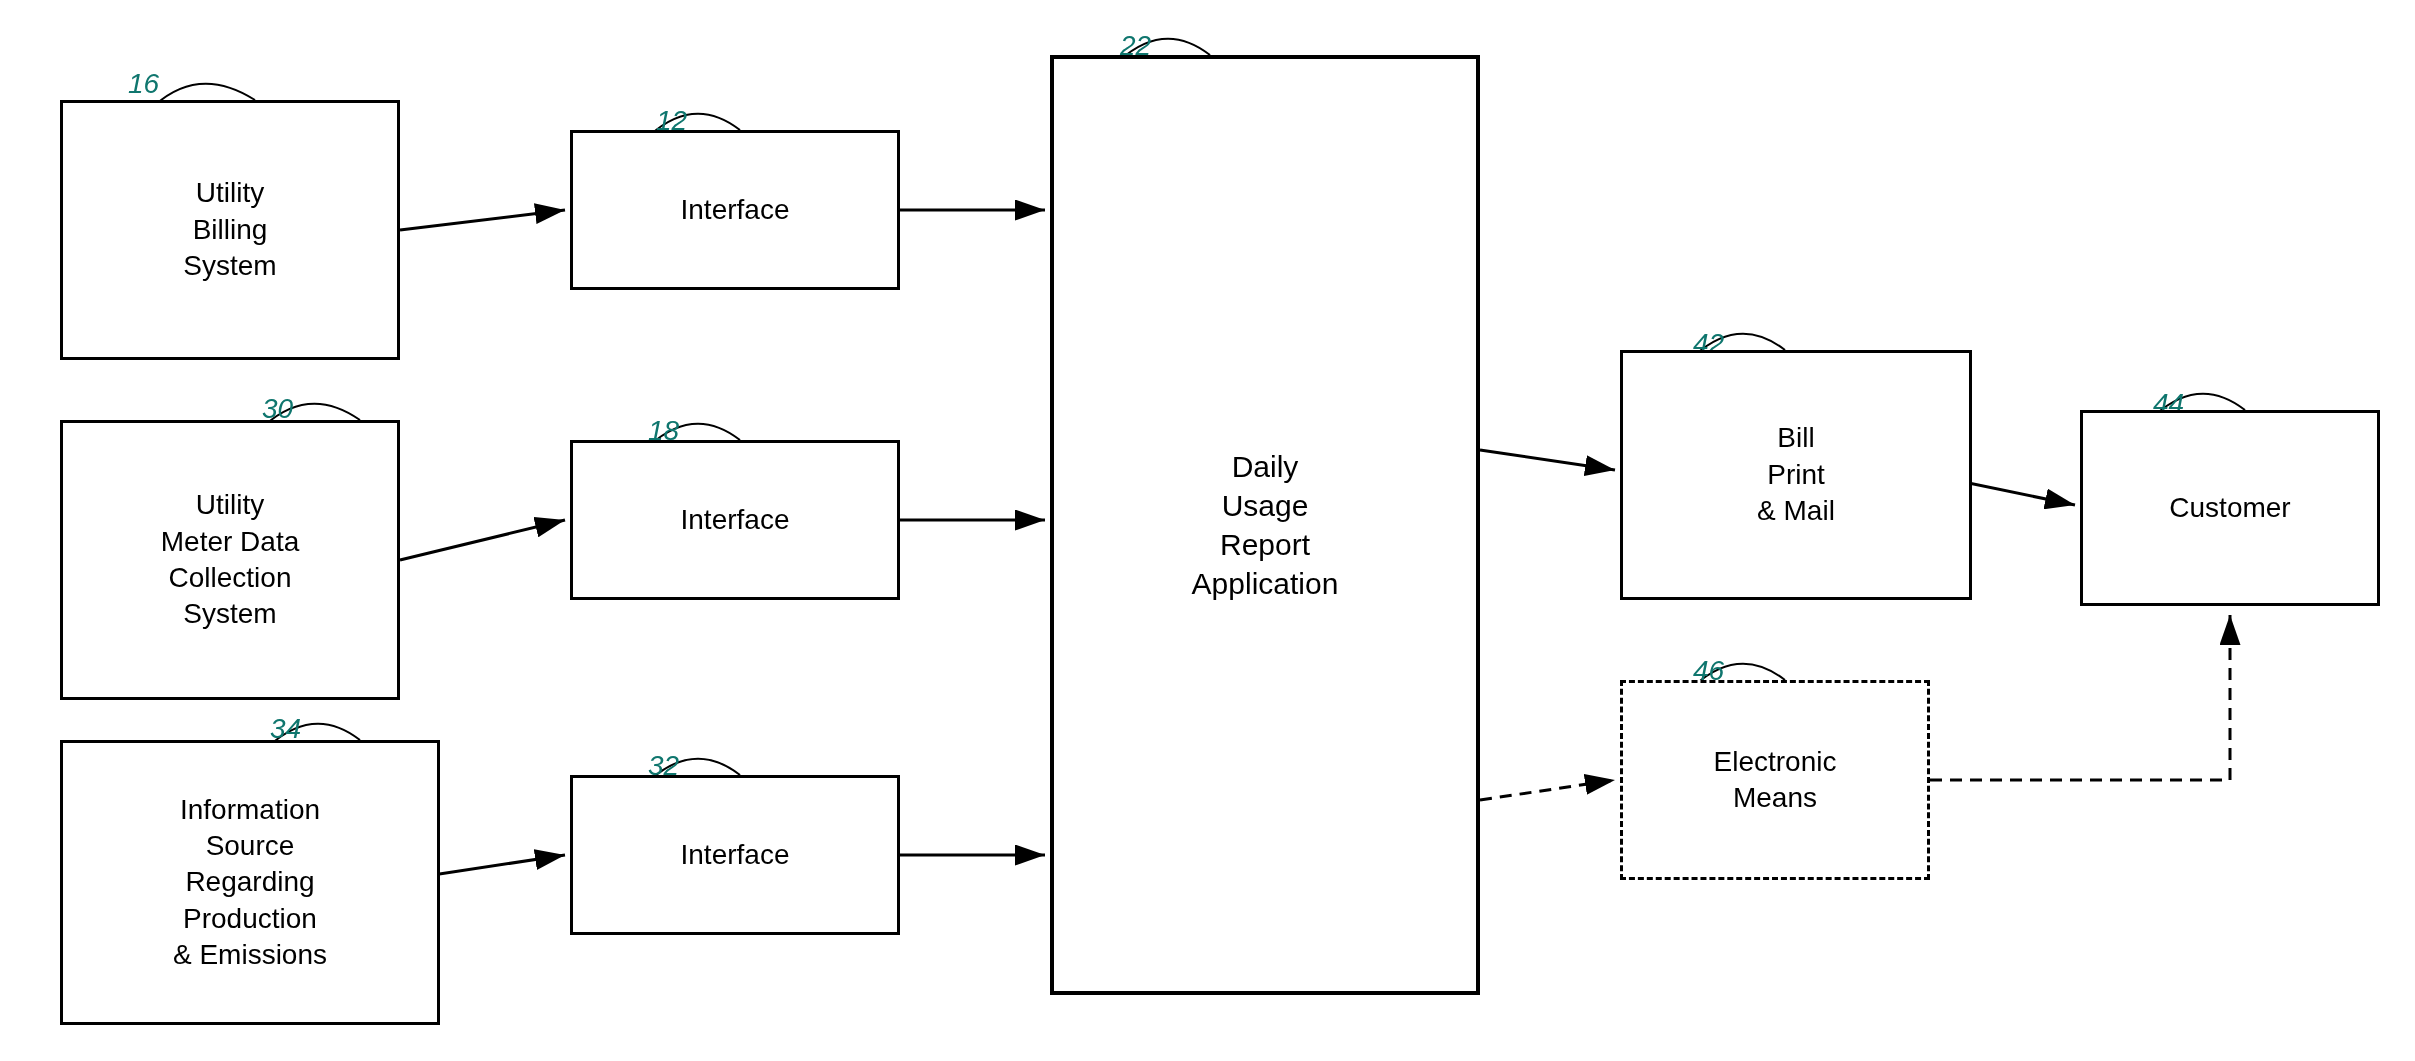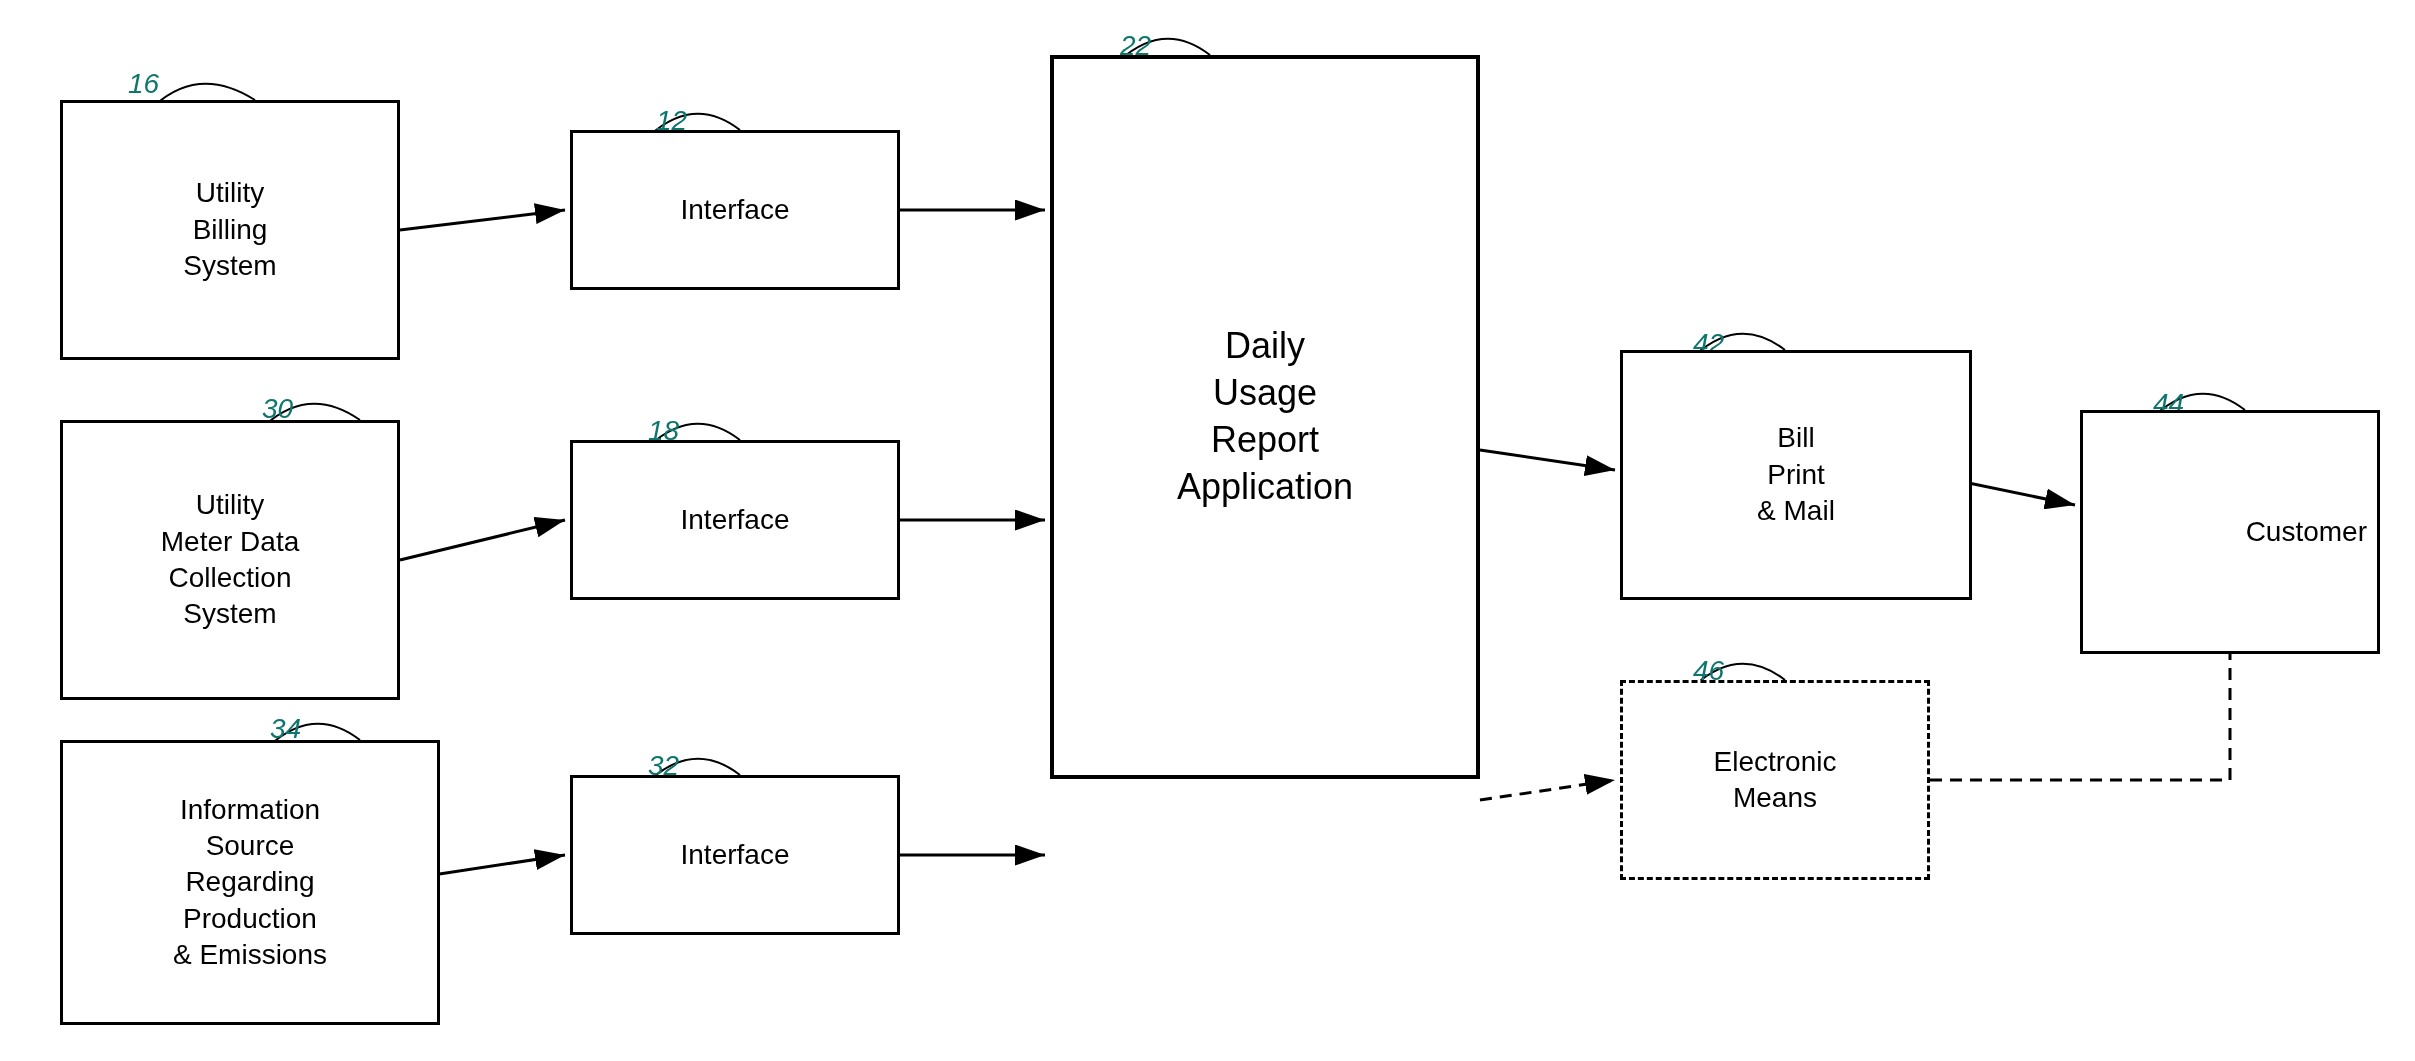--- a/index.html
+++ b/index.html
@@ -143,35 +143,35 @@
   </div>
 
   <div class="box" style="left:570px; top:440px; width:330px; height:160px;">
     <span>Interface</span>
   </div>
 
   <div class="box" style="left:570px; top:775px; width:330px; height:160px;">
     <span>Interface</span>
   </div>
 
-  <div class="box" style="left:1050px; top:55px; width:430px; height:724px; border-width:4px; font-size:36px;">
+  <div class="box" style="left:1050px; top:55px; width:430px; height:940px; border-width:4px; font-size:30px;">
     <span style="white-space:pre-line;">Daily
 Usage
 Report
 Application</span>
   </div>
 
   <div class="box" style="left:1620px; top:350px; width:352px; height:250px;">
     <span style="white-space:pre-line;">Bill
 Print
 &amp; Mail</span>
   </div>
 
   <div class="box box-dashed" style="left:1620px; top:680px; width:310px; height:200px;">
     <span style="white-space:pre-line;">Electronic
 Means</span>
   </div>
 
-  <div class="box" style="left:2080px; top:410px; width:300px; height:244px;justify-content:flex-end;">
+  <div class="box" style="left:2080px; top:410px; width:300px; height:196px;">
     <span>Customer</span>
   </div>
 
 </div>
 
 </body></html>

